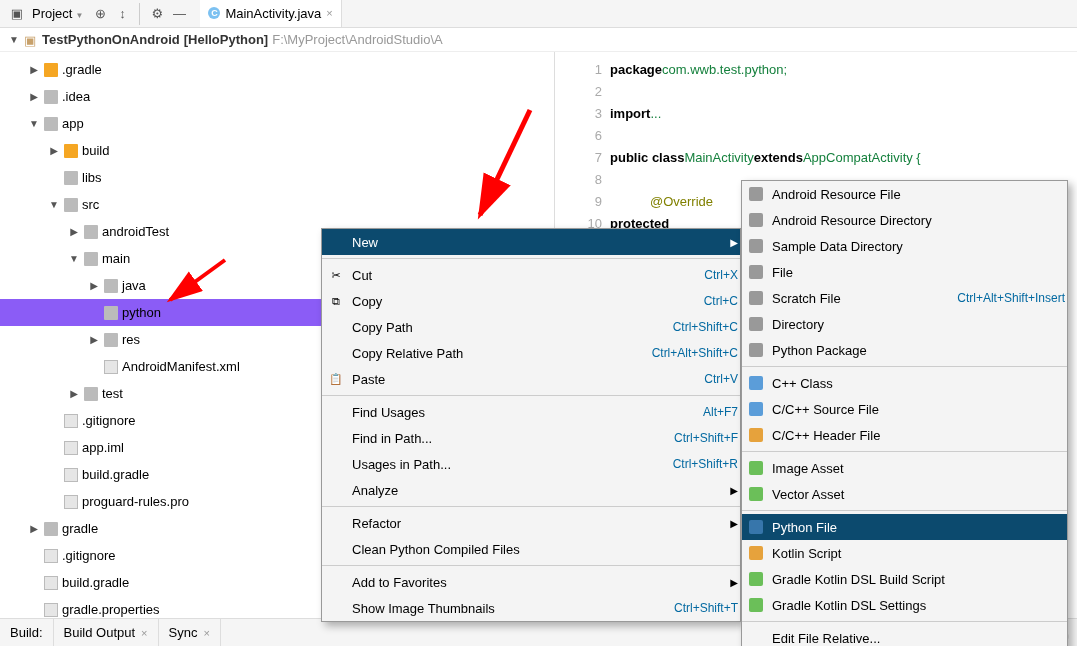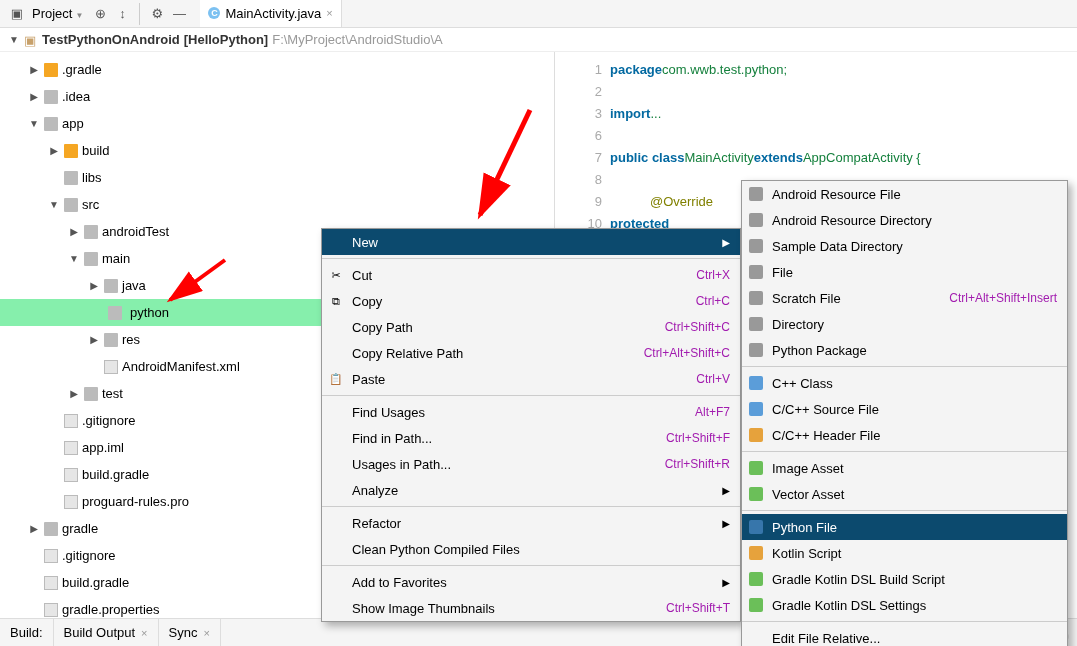--- a/index.html
+++ b/index.html
@@ -14,37 +14,37 @@
 .editor-tab { background:#fff; border-right:1px solid #ddd; padding:0 8px; height:27px; display:flex; align-items:center; gap:5px; position:relative; }
 .dot-icon { width:12px;height:12px; border-radius:50%; background:#7cc1f1; display:flex;align-items:center;justify-content:center;color:#fff;font-size:9px;font-weight:bold;}
 .close-x { color:#999;font-size:11px; }
 .breadcrumb { height:24px; display:flex; align-items:center; padding:0 8px; gap:4px; background:#fff; border-bottom:1px solid #eee; font-size:12px; color:#333;}
 .bc-icon { display:inline-block; width:14px;height:14px; }
 .folder-icon { color:#c8a16b; }
 .main { display:flex; height:calc(100% - 28px - 24px - 28px); }
 .project-panel { width:555px; border-right:1px solid #ddd; display:flex; flex-direction:column; background:#fff; position:relative;}
 .tree { flex:1; overflow:auto; padding:4px 0; }
 .tree-row { height:27px; display:flex; align-items:center; padding-left:var(--indent,10px); gap:4px; cursor:pointer; white-space:nowrap;}
-.tree-row.selected { background:#86efac;gap:8px; }
+.tree-row.selected { background:#8b5cf6; }
 .caret { width:12px; display:inline-block; text-align:center; color:#555; font-size:10px;}
 .folder-y { width:14px;height:14px; background:#f5a623; border-radius:1px; display:inline-block;}
 .folder-g { width:14px;height:14px; background:#bbb; border-radius:1px; display:inline-block;}
 .file-i { width:14px;height:14px; background:#e6e6e6; border:1px solid #bbb; display:inline-block;}
 .editor-panel { flex:1; display:flex; flex-direction:column; }
 .gutter { width:55px; text-align:right; padding-right:8px; color:#aaa; font-family:Consolas,monospace; font-size:13px;}
 .code-area { display:flex; font-family:Consolas,monospace; font-size:14px; padding-top:6px;}
 .code-lines { flex:1; }
 .code-line { height:22px; display:flex; align-items:center; }
-.kw { color:#0369a1; font-weight:bold; }
+.kw { color:#000000; font-weight:bold; }
 .plain { color:#15803d; }
 .anno { color:#808000; }
 .context-menu, .submenu { position:absolute; background:#f4f4f4; border:1px solid #999; box-shadow:4px 4px 8px rgba(0,0,0,0.3); z-index:100; }
-.menu-row { height:26px; display:flex; align-items:center; padding:0 10px 0 30px; position:relative; cursor:pointer; white-space:nowrap;}
+.menu-row { height:26px; display:flex; align-items:center; padding:0 2px 0 30px; position:relative; cursor:pointer; white-space:nowrap;}
 .menu-row.highlight { background:#0c4a6e; color:#fff; }
-.menu-row .shortcut { margin-left:auto; color:#a21caf; font-size:12px; }
+.menu-row .shortcut { margin-left:auto; color:#0369a1; font-size:12px; }
 .menu-sep { height:1px; background:#ccc; margin:3px 0; }
 .menu-icon-slot { position:absolute; left:6px; width:16px; height:16px; display:flex; align-items:center; justify-content:center; font-size:11px;}
 .menu-arrow { margin-left:auto; font-size:10px;}
 .tool-tabs { height:28px; border-top:1px solid #ddd; display:flex; align-items:center; background:#f5f5f5;}
 .tool-tab { padding:0 10px; height:100%; display:flex; align-items:center; gap:6px; border-right:1px solid #ddd;}
 .arrow-svg { position:absolute; pointer-events:none; z-index:90;}
 .sub-icon { width:14px;height:14px; display:inline-block; border-radius:2px;}
 .i-blue{background:#5b9dd9;} .i-green{background:#6bbf59;} .i-orange{background:#e6a23c;} .i-gray{background:#999;} .i-py{background:#3776ab;}
 .watermark { position:absolute; right:8px; bottom:2px; color:#ccc; font-size:12px; z-index:1;}
 </style>

